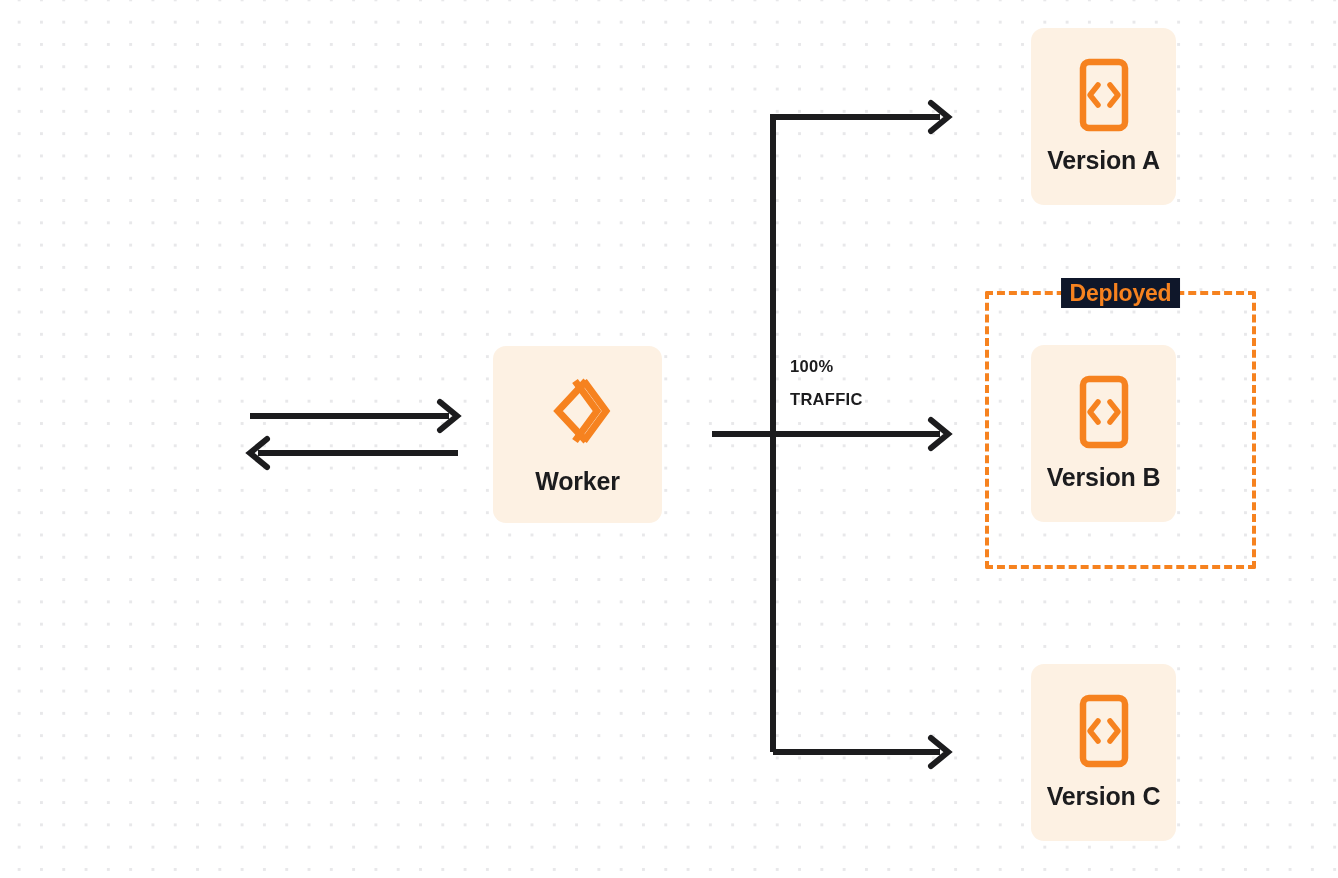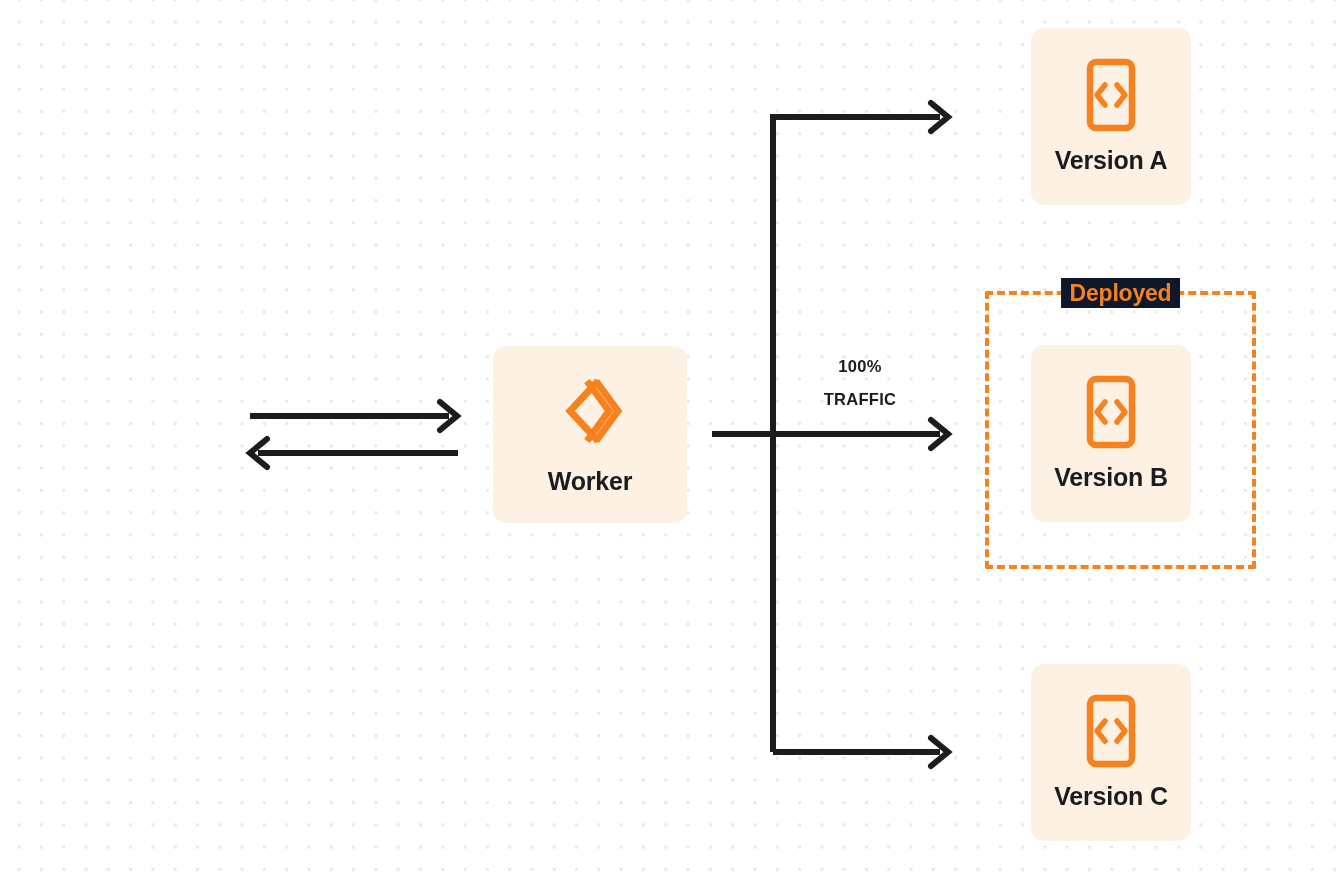--- a/index.html
+++ b/index.html
@@ -48,30 +48,30 @@
     top: 346px;
     width: 181px;
     height: 177px;
     background: #f3f4f6;
   }
 
   
   #worker-node {
     left: 493px;
     top: 346px;
-    width: 194px;
+    width: 169px;
     height: 177px;
     background: #fdf1e3;
   }
   #worker-node .icon-wrap { margin-bottom: 16px; }
   #worker-node .node-label { margin-top: 2px; }
 
   
   .version-node {
-    width: 160px;
+    width: 145px;
     height: 177px;
     background: #fdf1e3;
     left: 1031px;
   }
   #version-a-node { top: 28px; }
   #version-b-node { top: 345px; }
   #version-c-node { top: 664px; }
   .version-node .icon-wrap { margin-bottom: 14px; }
 
   
@@ -99,21 +99,21 @@
     letter-spacing: -0.2px;
     line-height: 30px;
   }
 
   
   #traffic-label {
     position: absolute;
     left: 790px;
     top: 350px;
     width: 140px;
-    text-align: center;
+    text-align: left;
     font-size: 16.5px;
     font-weight: bold;
     color: #1c1c1e;
     line-height: 1.98;
     letter-spacing: 0.3px;
   }
 
   
   #connectors {
     position: absolute;

